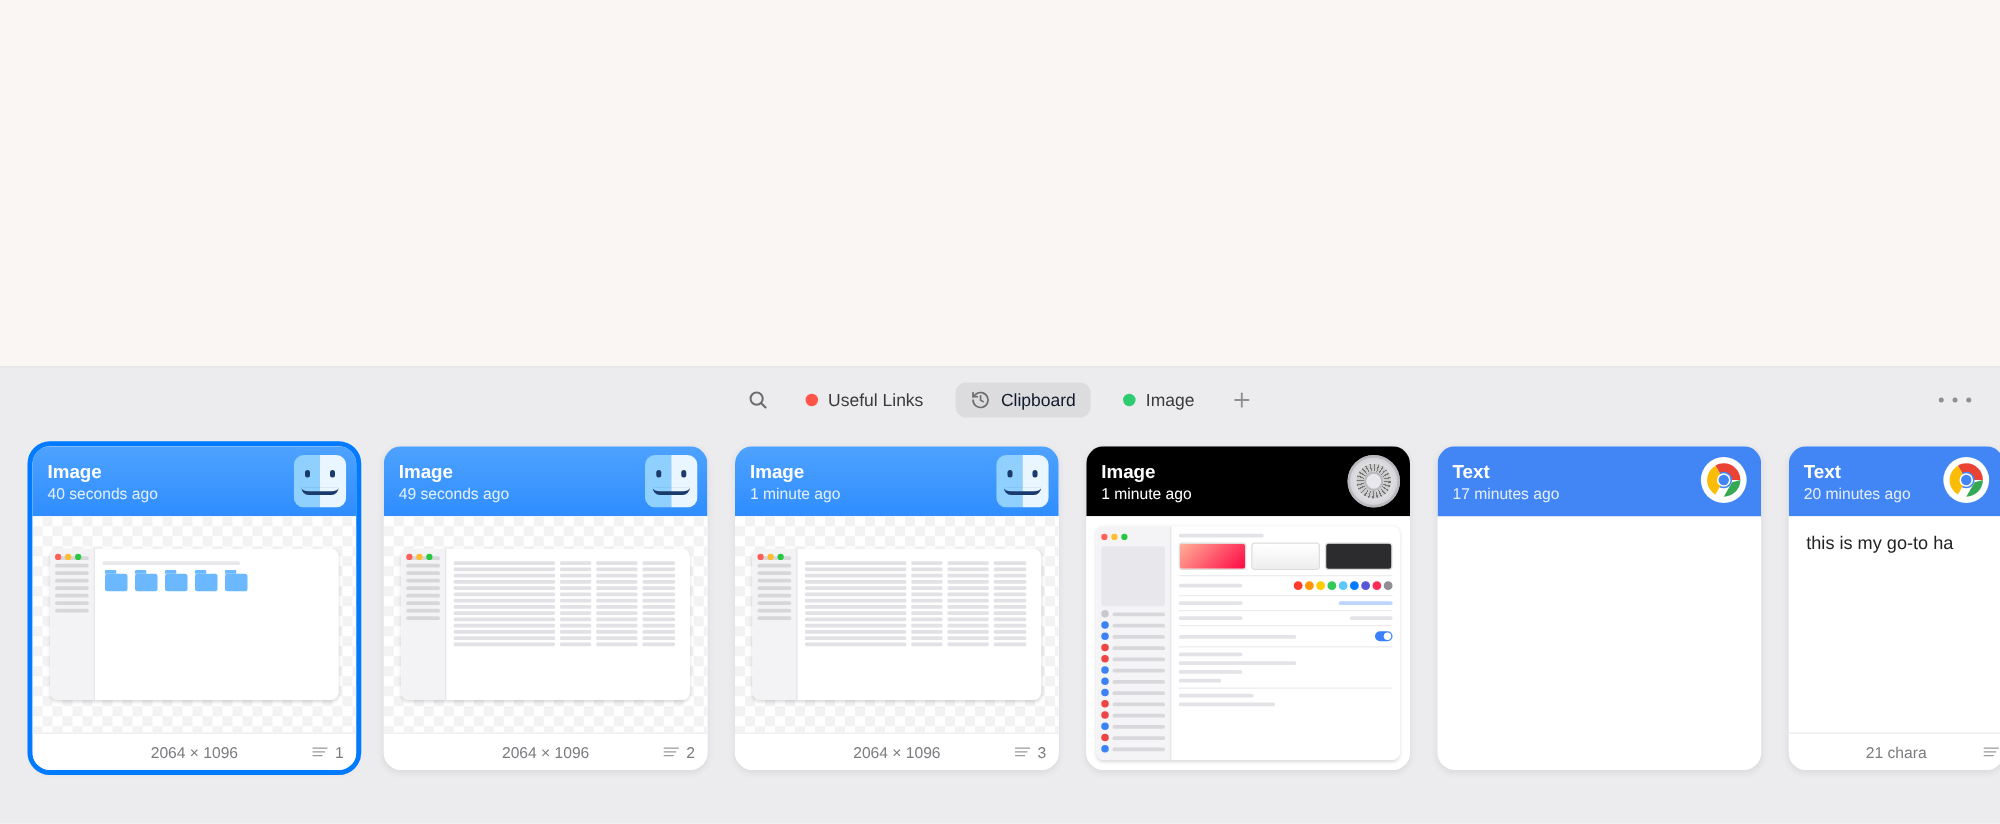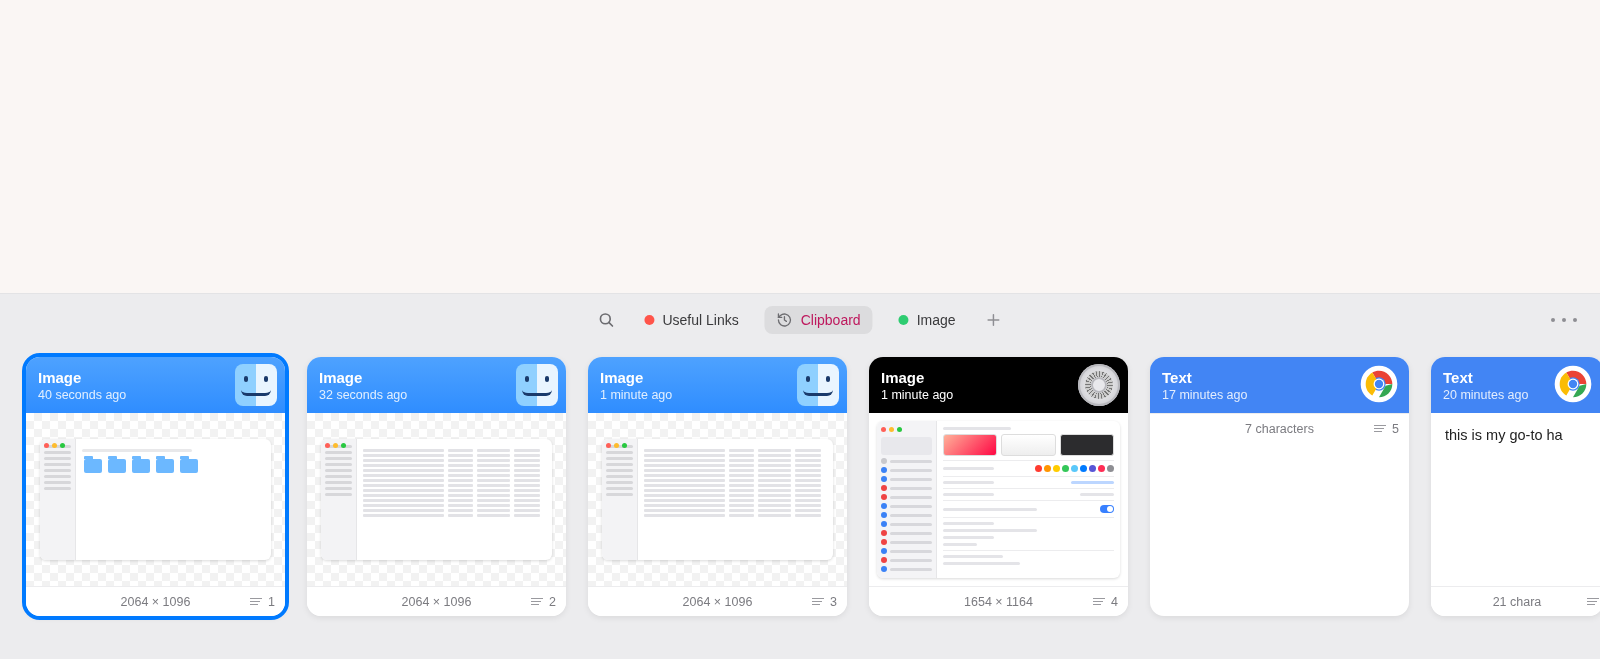--- a/index.html
+++ b/index.html
@@ -45,21 +45,21 @@
     display: flex; align-items: center;
     gap: 8px;
     padding: 6px 12px;
     border-radius: 8px;
     color: #3a3a3c;
     font-size: 14px;
     cursor: pointer;
   }
   .tab.active {
     background: #dcdcde;
-    color: #be185d;
+    color: #0f172a;
   }
   .dot { width: 10px; height: 10px; border-radius: 50%; }
   .dot.red { background: #ff544a; }
   .dot.green { background: #2ecc71; }
   .history-icon { display:inline-flex; align-items:center; color:#6c6c70; }
   .add-btn {
     width: 24px; height: 24px;
     display: flex; align-items: center; justify-content: center;
     color: #8e8e93;
     cursor: pointer;
@@ -355,21 +355,21 @@
               <span></span>
             </span>
         <span>1</span>
       </span>
     </div>
   </div>
       <div class="card">
     <div class="card-header hdr-blue">
       <div class="titles">
         <div class="card-title">Image</div>
-        <div class="card-sub">32 seconds ago</div>
+        <div class="card-sub">49 seconds ago</div>
       </div>
       <div class="app-icon">
             <div class="finder-icon">
     <div class="l"></div>
               <div class="r"></div>
     <div class="face">
                 <div class="eye a"></div>
                 <div class="eye b"></div>
                 <div class="smile"></div>
               </div>
@@ -746,31 +746,20 @@
       <div class="line" style="width:30%"></div>
       <div class="line" style="width:55%"></div>
       <div class="line" style="width:30%"></div>
       <div class="line" style="width:20%"></div>
       <div class="hr"></div>
       <div class="line" style="width:35%"></div>
       <div class="line" style="width:45%"></div>
     </div>
   </div>
         </div>
-    <div class="card-footer">
-      <span>1654 × 1164</span>
-      <span class="right">
-        <span class="lines-icon">
-              <span></span>
-              <span></span>
-              <span></span>
-            </span>
-        <span>4</span>
-      </span>
-    </div>
   </div>
       <div class="card">
     <div class="card-header hdr-google">
       <div class="titles">
         <div class="card-title">Text</div>
         <div class="card-sub">17 minutes ago</div>
       </div>
       <div class="app-icon">
             <div class="chrome-icon">
     <svg viewBox="0 0 48 48">
@@ -778,31 +767,20 @@
                 <path fill="#EA4335" d="M24 8c8.8 0 16 7.2 16 16H24l-8-13.8C18.4 8.8 21.1 8 24 8z"></path>
                 <path fill="#4285F4" d="M24 16a8 8 0 1 1 0 16 8 8 0 0 1 0-16z"></path>
                 <path fill="#34A853" d="M40 24c0 8.8-7.2 16-16 16l8-13.8L40 24z"></path>
                 <path fill="#FBBC05" d="M16 10.2 24 24l-8 13.8C10.9 34.9 8 29.8 8 24c0-5.8 3.1-10.9 8-13.8z"></path>
                 <circle cx="24" cy="24" r="6.5" fill="#fff"></circle>
                 <circle cx="24" cy="24" r="5" fill="#4285F4"></circle>
               </svg>
   </div>
           </div>
     </div>
-    <div class="card-footer">
-      <span>7 characters</span>
-      <span class="right">
-        <span class="lines-icon">
-              <span></span>
-              <span></span>
-              <span></span>
-            </span>
-        <span>5</span>
-      </span>
-    </div>
   </div>
       <div class="card cut">
     <div class="card-header hdr-google">
       <div class="titles">
         <div class="card-title">Text</div>
         <div class="card-sub">20 minutes ago</div>
       </div>
       <div class="app-icon">
             <div class="chrome-icon">
     <svg viewBox="0 0 48 48">

